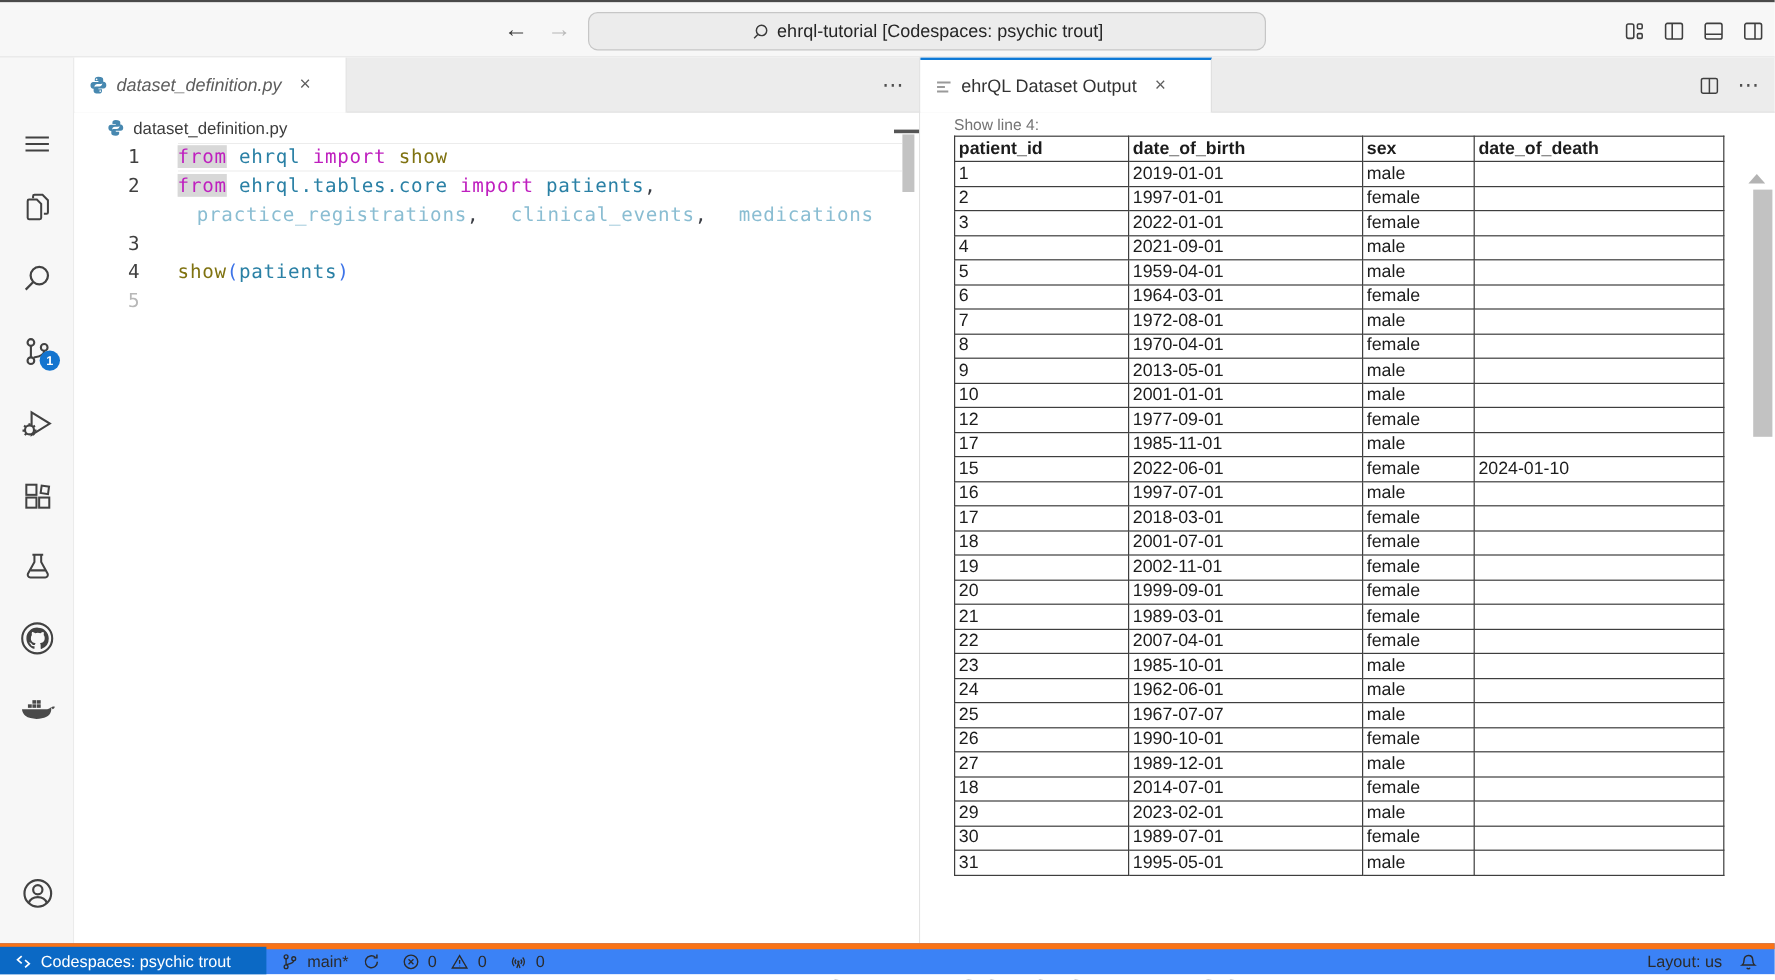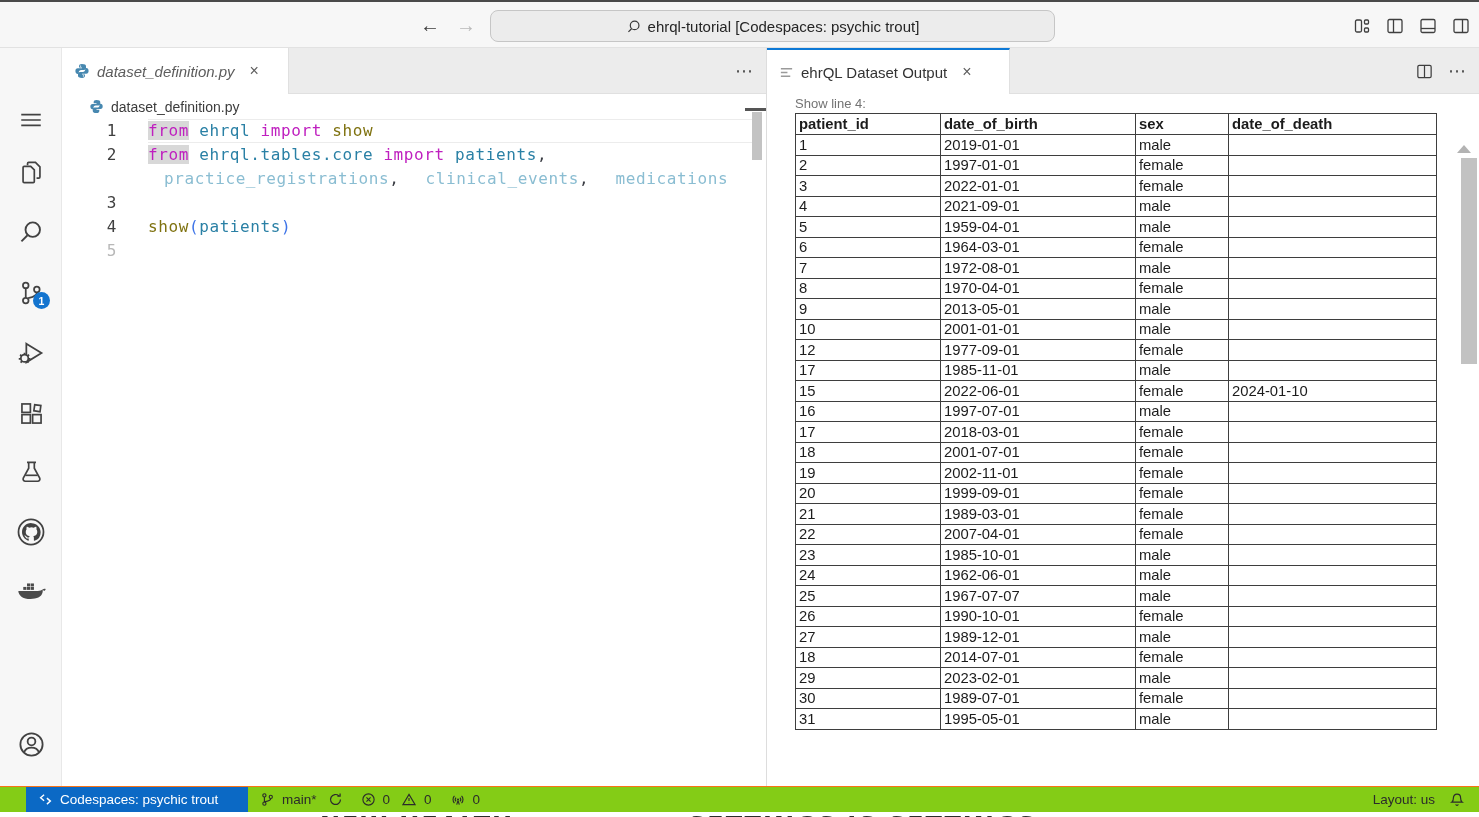--- a/index.html
+++ b/index.html
@@ -82,22 +82,22 @@
   table.data th, table.data td { border:1px solid #3e3e3e; padding:0 3px; overflow:hidden; white-space:nowrap; }
   table.data th { font-weight:bold; text-align:left; height:21px; }
   table.data td { height:20.5px; text-align:left; }
   .col-id { width:145px; } .col-dob { width:195px; } .col-sex { width:93px; } .col-dod { width:208px; }
   .panel-up { position:absolute; right:8px; top:51px; width:0; height:0;
     border-left:7px solid transparent; border-right:7px solid transparent; border-bottom:8px solid #b3b3b3; }
   .panel-thumb { position:absolute; right:2px; top:64px; width:16px; height:206px; background:#c2c2c2; }
 
   
   .statusbar { position:absolute; left:0; top:786px; width:1479px; height:26px;
-    background:#84cc16; border-top:1px solid #f97316; font-size:13.5px; color:#2b2b2b;
-    display:flex; align-items:center;padding-left:26px; }
+    background:#3b82f6; border-top:5px solid #f97316; font-size:13.5px; color:#2b2b2b;
+    display:flex; align-items:center; }
   .sb-remote { width:222px; height:26px; background:#0b69c5; color:#fff; display:flex;
     align-items:center; gap:7px; padding-left:12px; flex:0 0 222px; }
   .sb-left { display:flex; align-items:center; gap:18px; margin-left:12px; }
   .sb-group { display:flex; gap:7px; }
   .sb-right { margin-left:auto; display:flex; align-items:center; gap:14px; padding-right:14px; }
 
   
   .bottom-strip { position:absolute; left:0; top:812px; width:1479px; height:5px;
     background:#fff; overflow:hidden; }
   .frag { position:absolute; top:0; font-weight:bold; font-size:24px; color:#2a2a2a;

